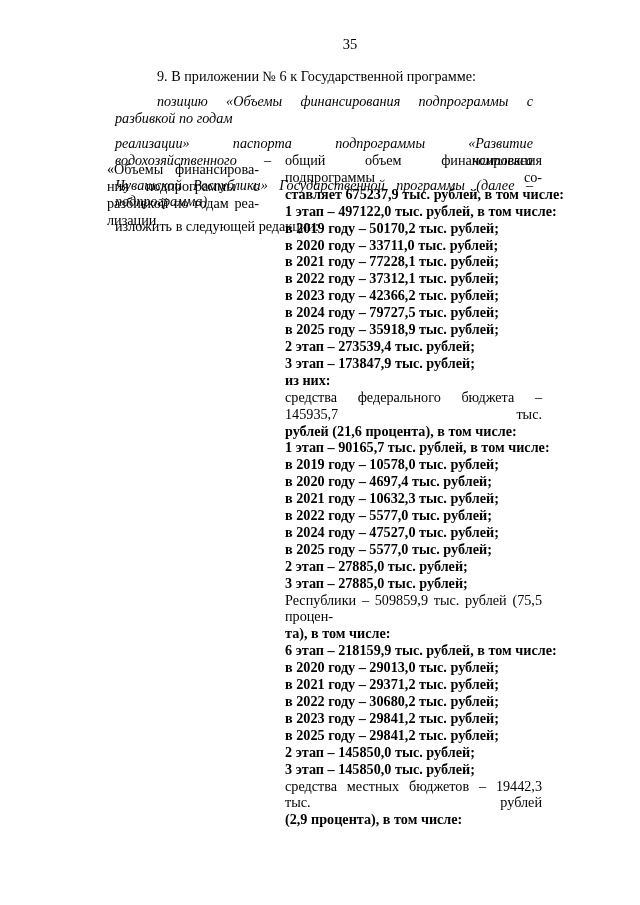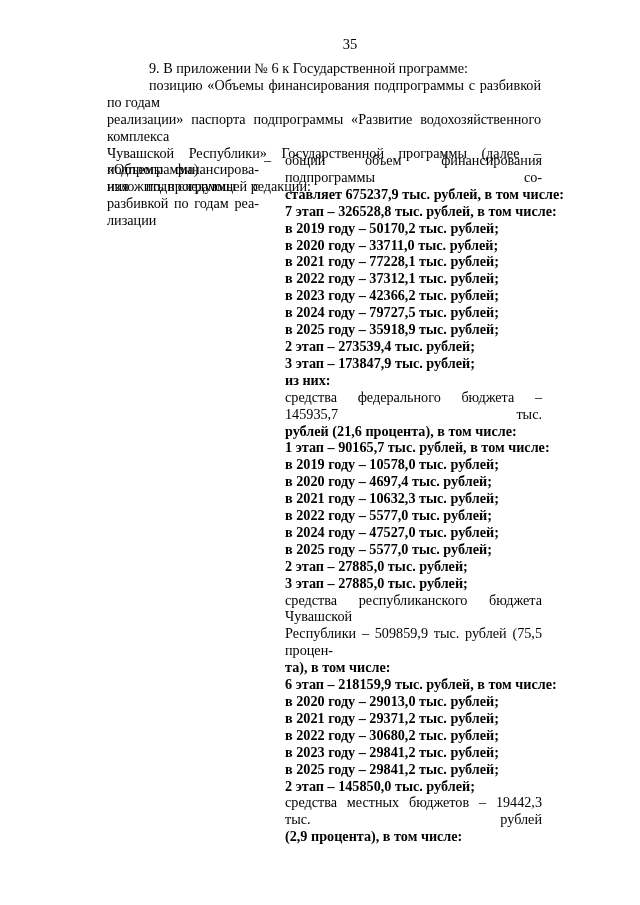--- a/index.html
+++ b/index.html
@@ -9,23 +9,23 @@
     color: #000; font-size: 14.2px;
   }
   .page-num {
     position: absolute; top: 36px; left: 0; width: 700px; text-align: center;
     font-size: 14.5px;
   }
   .intro {
     position: absolute; top: 60px; left: 107px; width: 434px;
     line-height: 16.9px; text-align: justify;
   }
-  .intro p { margin: 0; }
+  .intro p { margin: 8px; }
   .intro .indent { text-indent: 42px; }
-  .intro .just { text-align: justify; text-align-last: left; }
+  .intro .just { text-align: justify; text-align-last: left; font-style: italic; }
   .left-col {
     position: absolute; top: 161px; left: 107px; width: 152px;
     line-height: 16.9px; text-align: justify;
   }
   .left-col span { display: block; }
   .left-col .j { text-align: justify; text-align-last: justify; }
   .dash {
     position: absolute; top: 152px; left: 264px; line-height: 16.9px;
   }
   .right-col {
@@ -53,21 +53,21 @@
   <span class="j">ния подпрограммы с</span>
   <span class="j">разбивкой по годам реа-</span>
   <span>лизации</span>
 </div>
 
 <div class="dash">–</div>
 
 <div class="right-col">
   <span class="jline">общий объем финансирования подпрограммы со-</span>
   <span class="line">ставляет 675237,9 тыс. рублей, в том числе:</span>
-  <span class="line">7 этап – 326528,8 тыс. рублей, в том числе:</span>
+  <span class="line">1 этап – 497122,0 тыс. рублей, в том числе:</span>
   <span class="line">в 2019 году – 50170,2 тыс. рублей;</span>
   <span class="line">в 2020 году – 33711,0 тыс. рублей;</span>
   <span class="line">в 2021 году – 77228,1 тыс. рублей;</span>
   <span class="line">в 2022 году – 37312,1 тыс. рублей;</span>
   <span class="line">в 2023 году – 42366,2 тыс. рублей;</span>
   <span class="line">в 2024 году – 79727,5 тыс. рублей;</span>
   <span class="line">в 2025 году – 35918,9 тыс. рублей;</span>
   <span class="line">2 этап – 273539,4 тыс. рублей;</span>
   <span class="line">3 этап – 173847,9 тыс. рублей;</span>
   <span class="line">из них:</span>
@@ -77,27 +77,27 @@
   <span class="line">1 этап – 90165,7 тыс. рублей, в том числе:</span>
   <span class="line">в 2019 году – 10578,0 тыс. рублей;</span>
   <span class="line">в 2020 году – 4697,4 тыс. рублей;</span>
   <span class="line">в 2021 году – 10632,3 тыс. рублей;</span>
   <span class="line">в 2022 году – 5577,0 тыс. рублей;</span>
   <span class="line">в 2024 году – 47527,0 тыс. рублей;</span>
   <span class="line">в 2025 году – 5577,0 тыс. рублей;</span>
   <span class="line">2 этап – 27885,0 тыс. рублей;</span>
   <span class="line">3 этап – 27885,0 тыс. рублей;</span>
 
-  <span class="jline">средства республиканского бюджета Чувашской</span>
   <span class="jline">Республики – 509859,9 тыс. рублей (75,5 процен-</span>
   <span class="line">та), в том числе:</span>
   <span class="line">6 этап – 218159,9 тыс. рублей, в том числе:</span>
   <span class="line">в 2020 году – 29013,0 тыс. рублей;</span>
   <span class="line">в 2021 году – 29371,2 тыс. рублей;</span>
   <span class="line">в 2022 году – 30680,2 тыс. рублей;</span>
   <span class="line">в 2023 году – 29841,2 тыс. рублей;</span>
   <span class="line">в 2025 году – 29841,2 тыс. рублей;</span>
   <span class="line">2 этап – 145850,0 тыс. рублей;</span>
+  <span class="line">3 этап – 145850,0 тыс. рублей;</span>
 
   <span class="jline">средства местных бюджетов – 19442,3 тыс. рублей</span>
   <span class="line">(2,9 процента), в том числе:</span>
 
 </div>
 
 </body></html>

